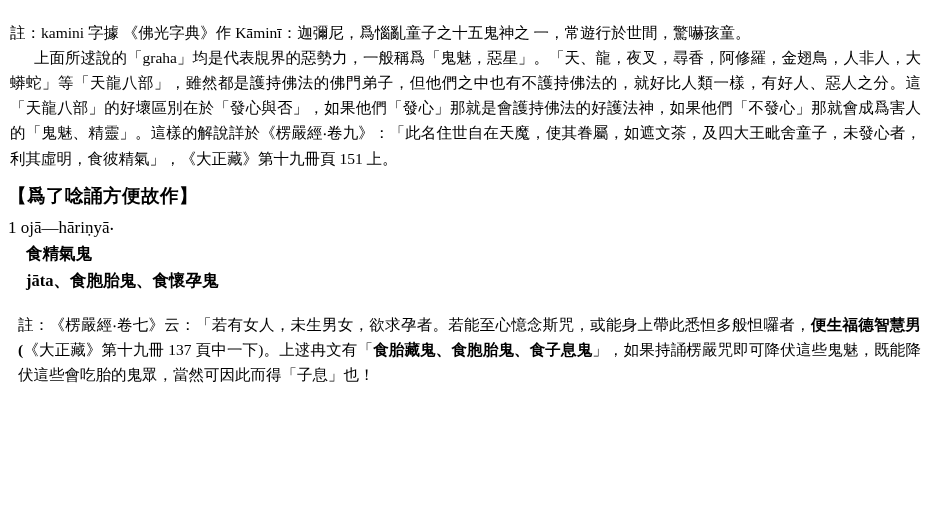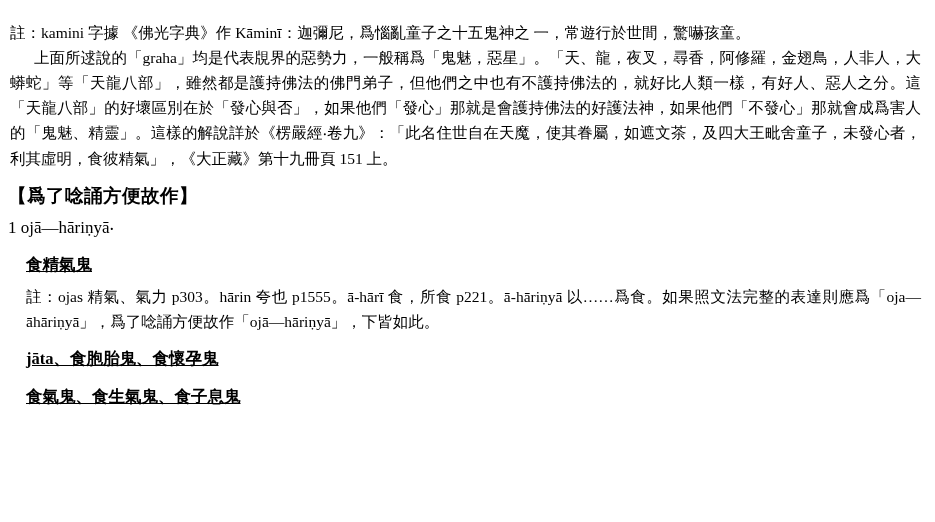--- a/index.html
+++ b/index.html
@@ -55,22 +55,21 @@
   }
   .entry-title .inline-note {
     font-size: 15.5px;
     margin-left: 42px;
   }
   .entry-sub {
     font-size: 16.5px;
     font-weight: bold;
     line-height: 1.5;
     margin-left: 18px;
-    margin-top: 13px;
-    text-decoration: underline;
+    margin-top: 2px;
   }
   .entry-note {
     font-size: 15.5px;
     line-height: 1.62;
     margin-left: 18px;
     margin-top: 6px;
     text-align: justify;
   }
   .final-note {
     font-size: 15.5px;
@@ -90,25 +89,26 @@
   <p class="para indent">上面所逑說的「graha」均是代表覑界的惡勢力，一般稱爲「鬼魅，惡星」。「天、龍，夜叉，尋香，阿修羅，金翅鳥，人非人，大蟒蛇」等「天龍八部」，雖然都是護持佛法的佛門弟子，但他們之中也有不護持佛法的，就好比人類一樣，有好人、惡人之分。這「天龍八部」的好壞區別在於「發心與否」，如果他們「發心」那就是會護持佛法的好護法神，如果他們「不發心」那就會成爲害人的「鬼魅、精靈」。這樣的解說詳於《楞嚴經‧卷九》：「此名住世自在天魔，使其眷屬，如遮文茶，及四大王毗舍童子，未發心者，利其虛明，食彼精氣」，《大正藏》第十九冊頁 151 上。</p>
 
   <h2 class="heading">【爲了唸誦方便故作】</h2>
 
   <div class="entry">
     <div class="entry-title">
       <span class="num">1</span>
       <span class="rom">ojā—hāriṇyā‧</span>
     </div>
     <div class="entry-sub">食精氣鬼</div>
-    <div class="entry-note">註：ojas 精氣、氣力 p303。hārin 夸也 p1555。ā-hārī 食，所食 p221。ā-hāriṇyā 以……爲食。如果照文法完整的表達則應爲「oja—āhāriṇyā」，爲了唸誦方便故作「ojā—hāriṇyā」，下皆如此。</div>
   </div>
 
   <div class="entry">
     <div class="entry-sub">jāta、食胞胎鬼、食懷孕鬼</div>
   </div>
 
   <div class="entry">
-    <div class="entry-sub">食氣鬼、食生氣鬼、食子息鬼</div>
   </div>
 
+  <p class="final-note">
+    <span>註：《楞嚴經‧卷七》云：「若有女人，未生男女，欲求孕者。若能至心憶念斯咒，或能身上帶此悉怛多般怛囉者，</span><b>便生福德智慧男(</b><span>《大正藏》第十九冊 137 頁中一下)。上逑冉文有「</span><b>食胎藏鬼、食胞胎鬼、食子息鬼</b><span>」，如果持誦楞嚴咒即可降伏這些鬼魅，既能降伏這些會吃胎的鬼眾，當然可因此而得「子息」也！</span>
+  </p>
 
 </div>
 
 </body></html>

